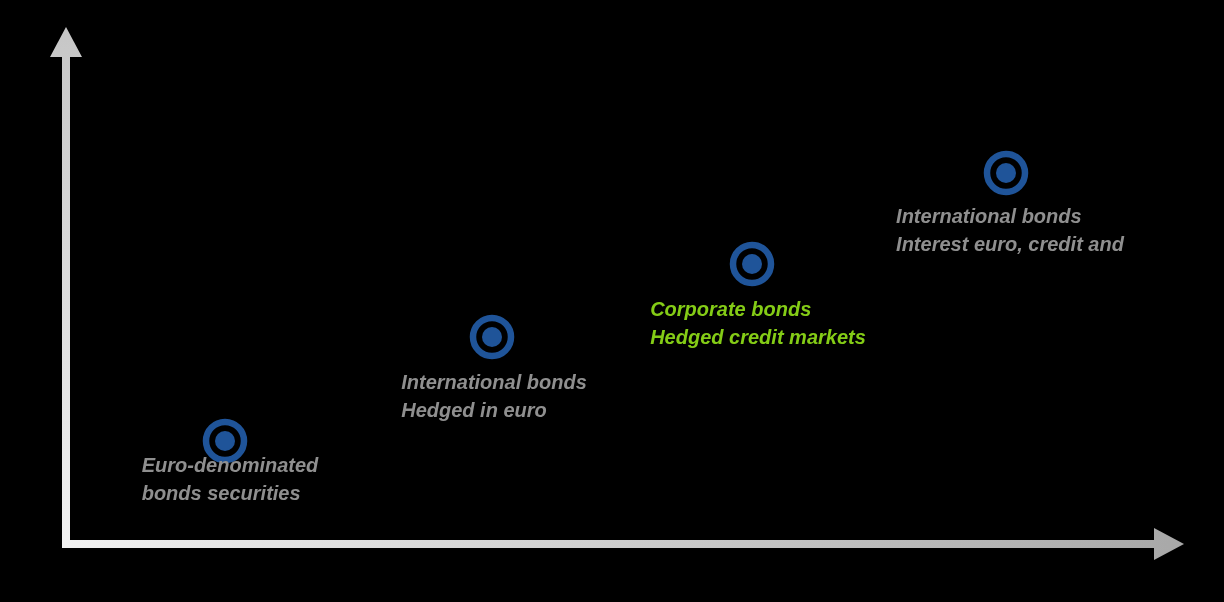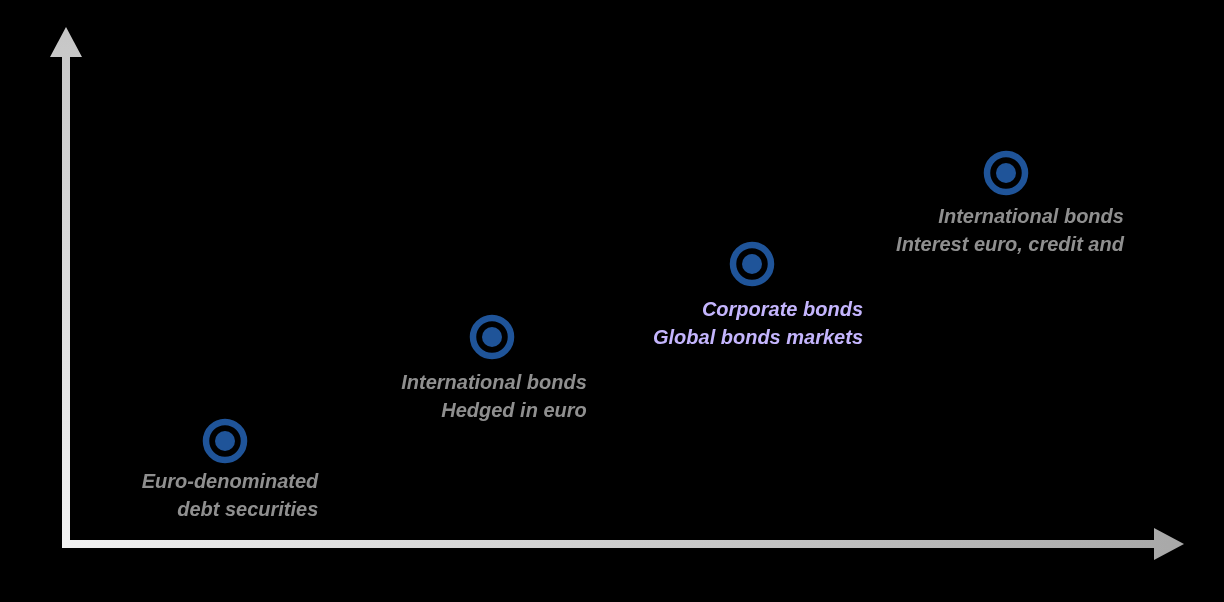--- a/index.html
+++ b/index.html
@@ -18,21 +18,21 @@
     position: absolute;
     left: 0;
     top: 0;
   }
   .marker {
     position: absolute;
   }
   .pt-label {
     position: absolute;
     transform: translateX(-50%);
-    text-align: right;
+    text-align: left;
     font-style: italic;
     font-weight: 600;
     font-size: 20px;
     line-height: 28px;
     white-space: nowrap;
   }
 </style>
 </head>
 <body>
 
@@ -55,39 +55,39 @@
     <g fill="url(#xgrad)">
       <rect x="62" y="540" width="1094" height="8"></rect>
       <polygon points="1184,544 1154,528 1154,560"></polygon>
     </g>
   </svg>
   <div id="points-layer">
       <svg width="48" height="48" class="marker" style="left: 201px; top: 417px;">
         <circle cx="24" cy="24" r="19" fill="none" stroke="#1f5499" stroke-width="6.5"></circle>
         <circle cx="24" cy="24" r="10" fill="#1f5499"></circle>
       </svg>
-      <div class="pt-label" style="left: 230px; top: 467px; color: rgb(143, 143, 143);">
+      <div class="pt-label" style="left: 230px; top: 451px; color: rgb(143, 143, 143);">
         <div>Euro-denominated</div>
-        <div>debt securities</div>
+        <div>bonds securities</div>
       </div>
       <svg width="48" height="48" class="marker" style="left: 468px; top: 313px;">
         <circle cx="24" cy="24" r="19" fill="none" stroke="#1f5499" stroke-width="6.5"></circle>
         <circle cx="24" cy="24" r="10" fill="#1f5499"></circle>
       </svg>
       <div class="pt-label" style="left: 494px; top: 368px; color: rgb(143, 143, 143);">
         <div>International bonds</div>
         <div>Hedged in euro</div>
       </div>
       <svg width="48" height="48" class="marker" style="left: 728px; top: 240px;">
         <circle cx="24" cy="24" r="19" fill="none" stroke="#1f5499" stroke-width="6.5"></circle>
         <circle cx="24" cy="24" r="10" fill="#1f5499"></circle>
       </svg>
-      <div class="pt-label" style="left: 758px; top: 295px; color: #c4b5fd;">
+      <div class="pt-label" style="left: 758px; top: 295px; color: #84cc16;">
         <div>Corporate bonds</div>
-        <div>Global bonds markets</div>
+        <div>Hedged credit markets</div>
       </div>
       <svg width="48" height="48" class="marker" style="left: 982px; top: 149px;">
         <circle cx="24" cy="24" r="19" fill="none" stroke="#1f5499" stroke-width="6.5"></circle>
         <circle cx="24" cy="24" r="10" fill="#1f5499"></circle>
       </svg>
       <div class="pt-label" style="left: 1010px; top: 202px; color: rgb(143, 143, 143);">
         <div>International bonds</div>
         <div>Interest euro, credit and</div>
       </div>
     </div>

